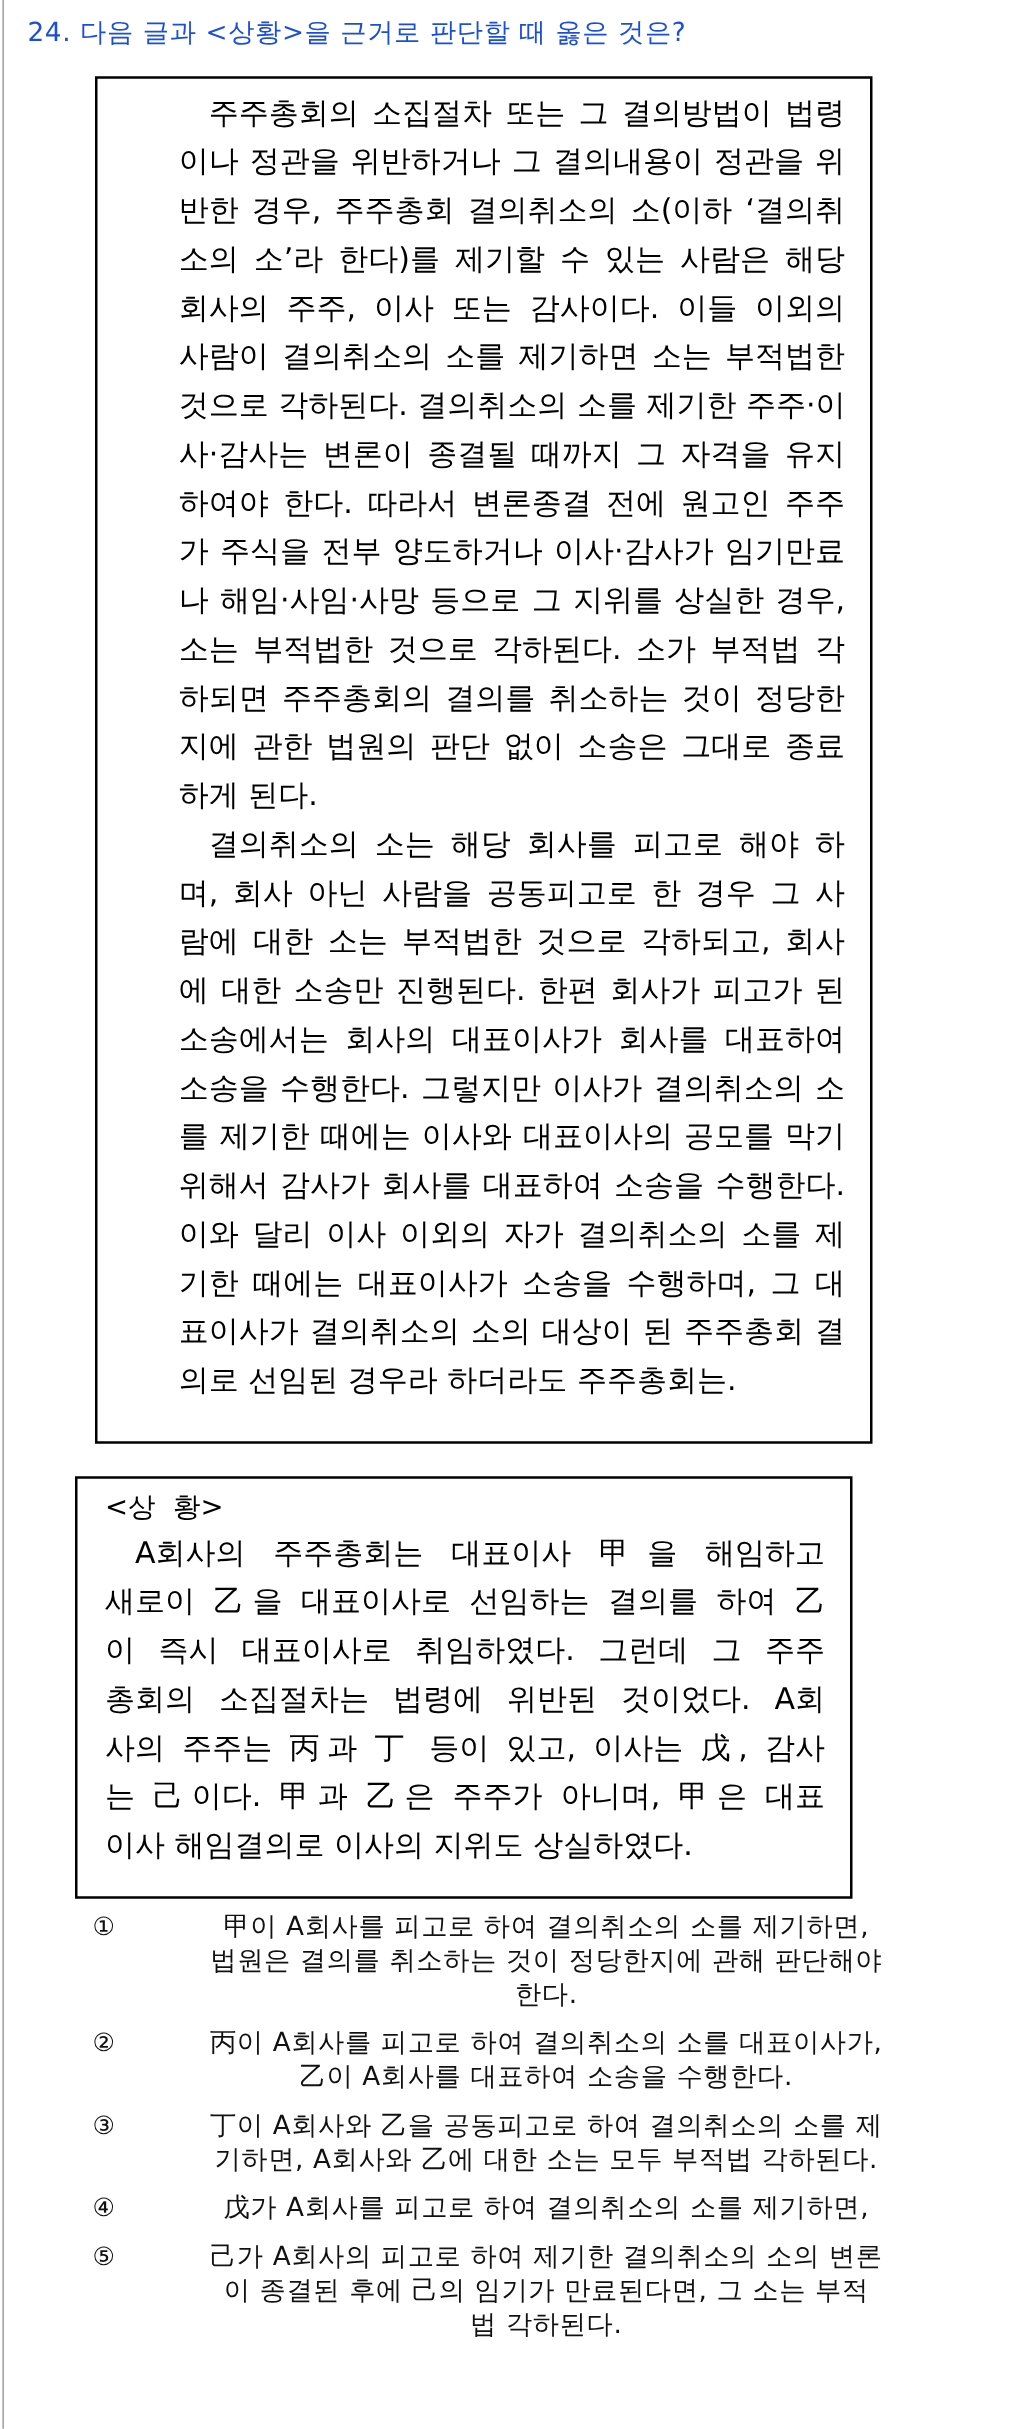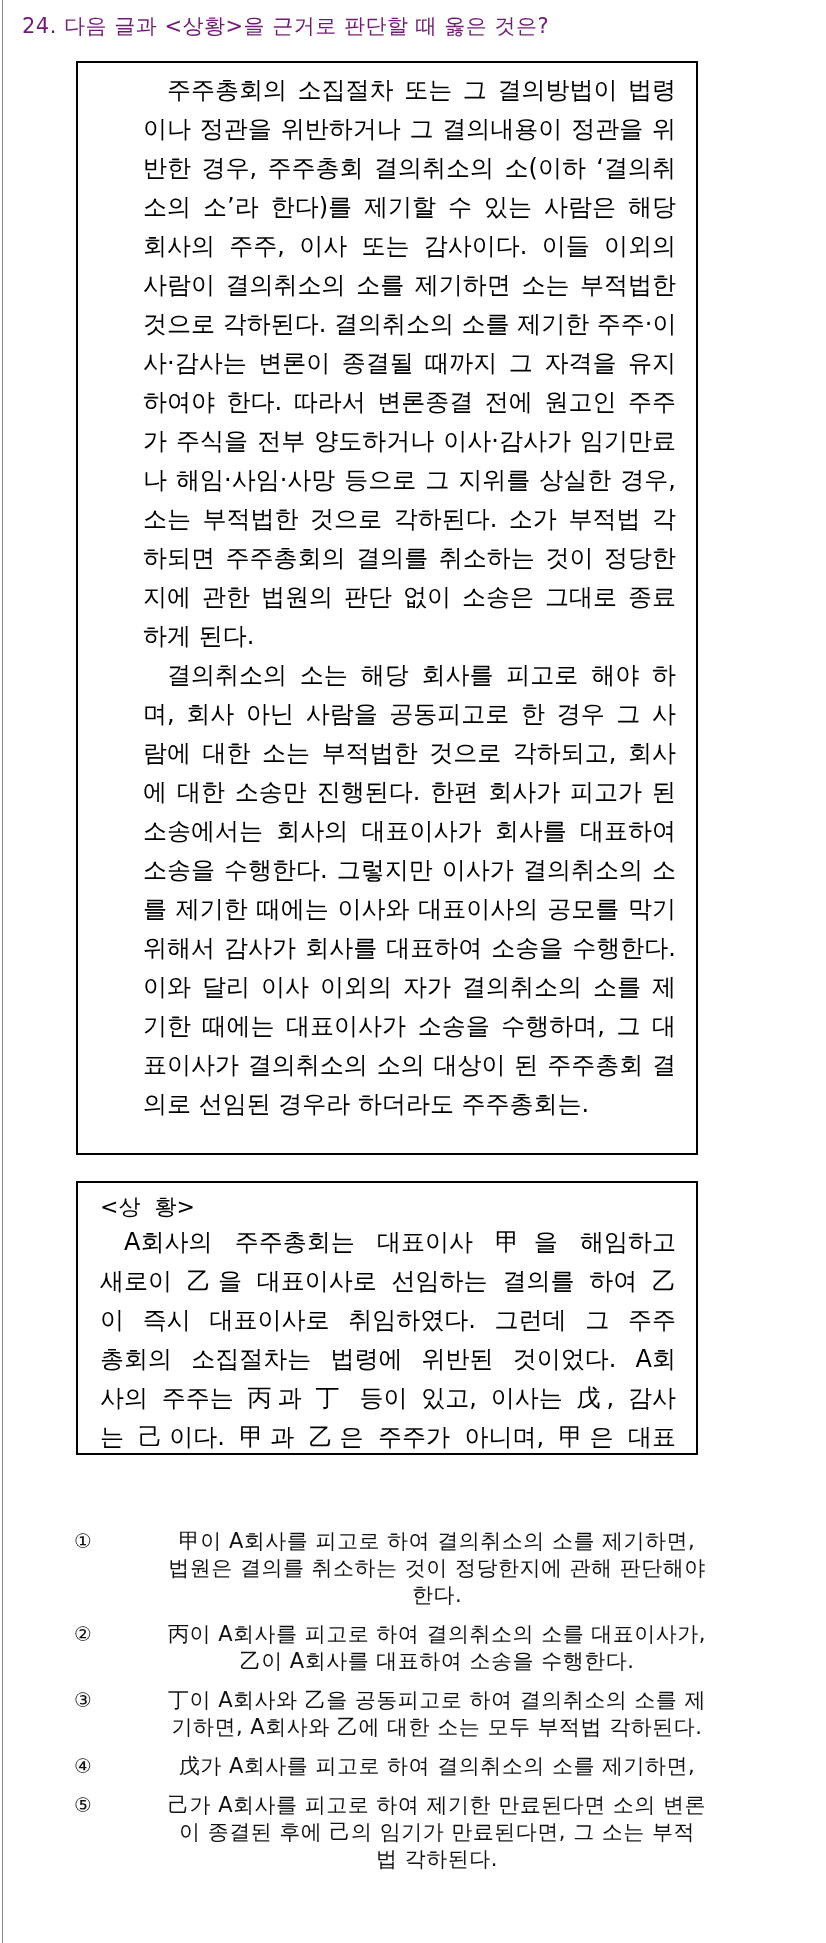--- a/index.html
+++ b/index.html
@@ -24,21 +24,21 @@
       background: #8a8a8a;
     }
     .question-title {
       position: absolute;
       left: 22px;
       top: 12px;
       font-size: 21px;
       line-height: 28px;
       letter-spacing: 0.5px;
       white-space: nowrap;
-      color: #701a75;
+      color: #1d4ed8;
     }
     .passage-box {
       position: absolute;
       left: 76px;
       top: 61px;
       width: 622px;
       height: 1094px;
       border: 2px solid #000;
       box-sizing: border-box;
     }
@@ -56,24 +56,24 @@
       font-size: 24px;
       white-space: nowrap;
       text-align: justify;
       text-align-last: justify;
       letter-spacing: 0px;
     }
     .line.indent { padding-left: 24px; }
     .line.last { text-align-last: left; }
     .situation-box {
       position: absolute;
-      left: 76px;
+      left: 60px;
       top: 1181px;
       width: 622px;
-      height: 274px;
+      height: 338px;
       border: 2px solid #000;
       box-sizing: border-box;
     }
     .situation-box .lines {
       position: absolute;
       left: 22px;
       top: 8px;
       right: 20px;
     }
     .situation-box .line {
@@ -157,20 +157,21 @@
 
 <div class="situation-box">
   <div class="lines">
     <span class="situation-heading">&lt;상  황&gt;</span>
     <span class="line indent">A회사의 주주총회는 대표이사 甲을 해임하고</span>
     <span class="line">새로이 乙을 대표이사로 선임하는 결의를 하여 乙</span>
     <span class="line">이 즉시 대표이사로 취임하였다. 그런데 그 주주</span>
     <span class="line">총회의 소집절차는 법령에 위반된 것이었다. A회</span>
     <span class="line">사의 주주는 丙과 丁 등이 있고, 이사는 戊, 감사</span>
     <span class="line">는 己이다. 甲과 乙은 주주가 아니며, 甲은 대표</span>
+    <span class="line last">이사 해임결의로 이사의 지위도 상실하였다.</span>
   </div>
 </div>
 
 <div class="choices">
   <div class="choice">
     <span class="choice-num">①</span>
     <span class="choice-line">甲이 A회사를 피고로 하여 결의취소의 소를 제기하면,</span>
     <span class="choice-line">법원은 결의를 취소하는 것이 정당한지에 관해 판단해야</span>
     <span class="choice-line">한다.</span>
   </div>
@@ -183,17 +184,17 @@
     <span class="choice-num">③</span>
     <span class="choice-line">丁이 A회사와 乙을 공동피고로 하여 결의취소의 소를 제</span>
     <span class="choice-line">기하면, A회사와 乙에 대한 소는 모두 부적법 각하된다.</span>
   </div>
   <div class="choice">
     <span class="choice-num">④</span>
     <span class="choice-line">戊가 A회사를 피고로 하여 결의취소의 소를 제기하면,</span>
   </div>
   <div class="choice">
     <span class="choice-num">⑤</span>
-    <span class="choice-line">己가 A회사를 피고로 하여 제기한 만료된다면 소의 변론</span>
+    <span class="choice-line">己가 A회사의 피고로 하여 제기한 결의취소의 소의 변론</span>
     <span class="choice-line">이 종결된 후에 己의 임기가 만료된다면, 그 소는 부적</span>
     <span class="choice-line">법 각하된다.</span>
   </div>
 </div>
 
 </body></html>

